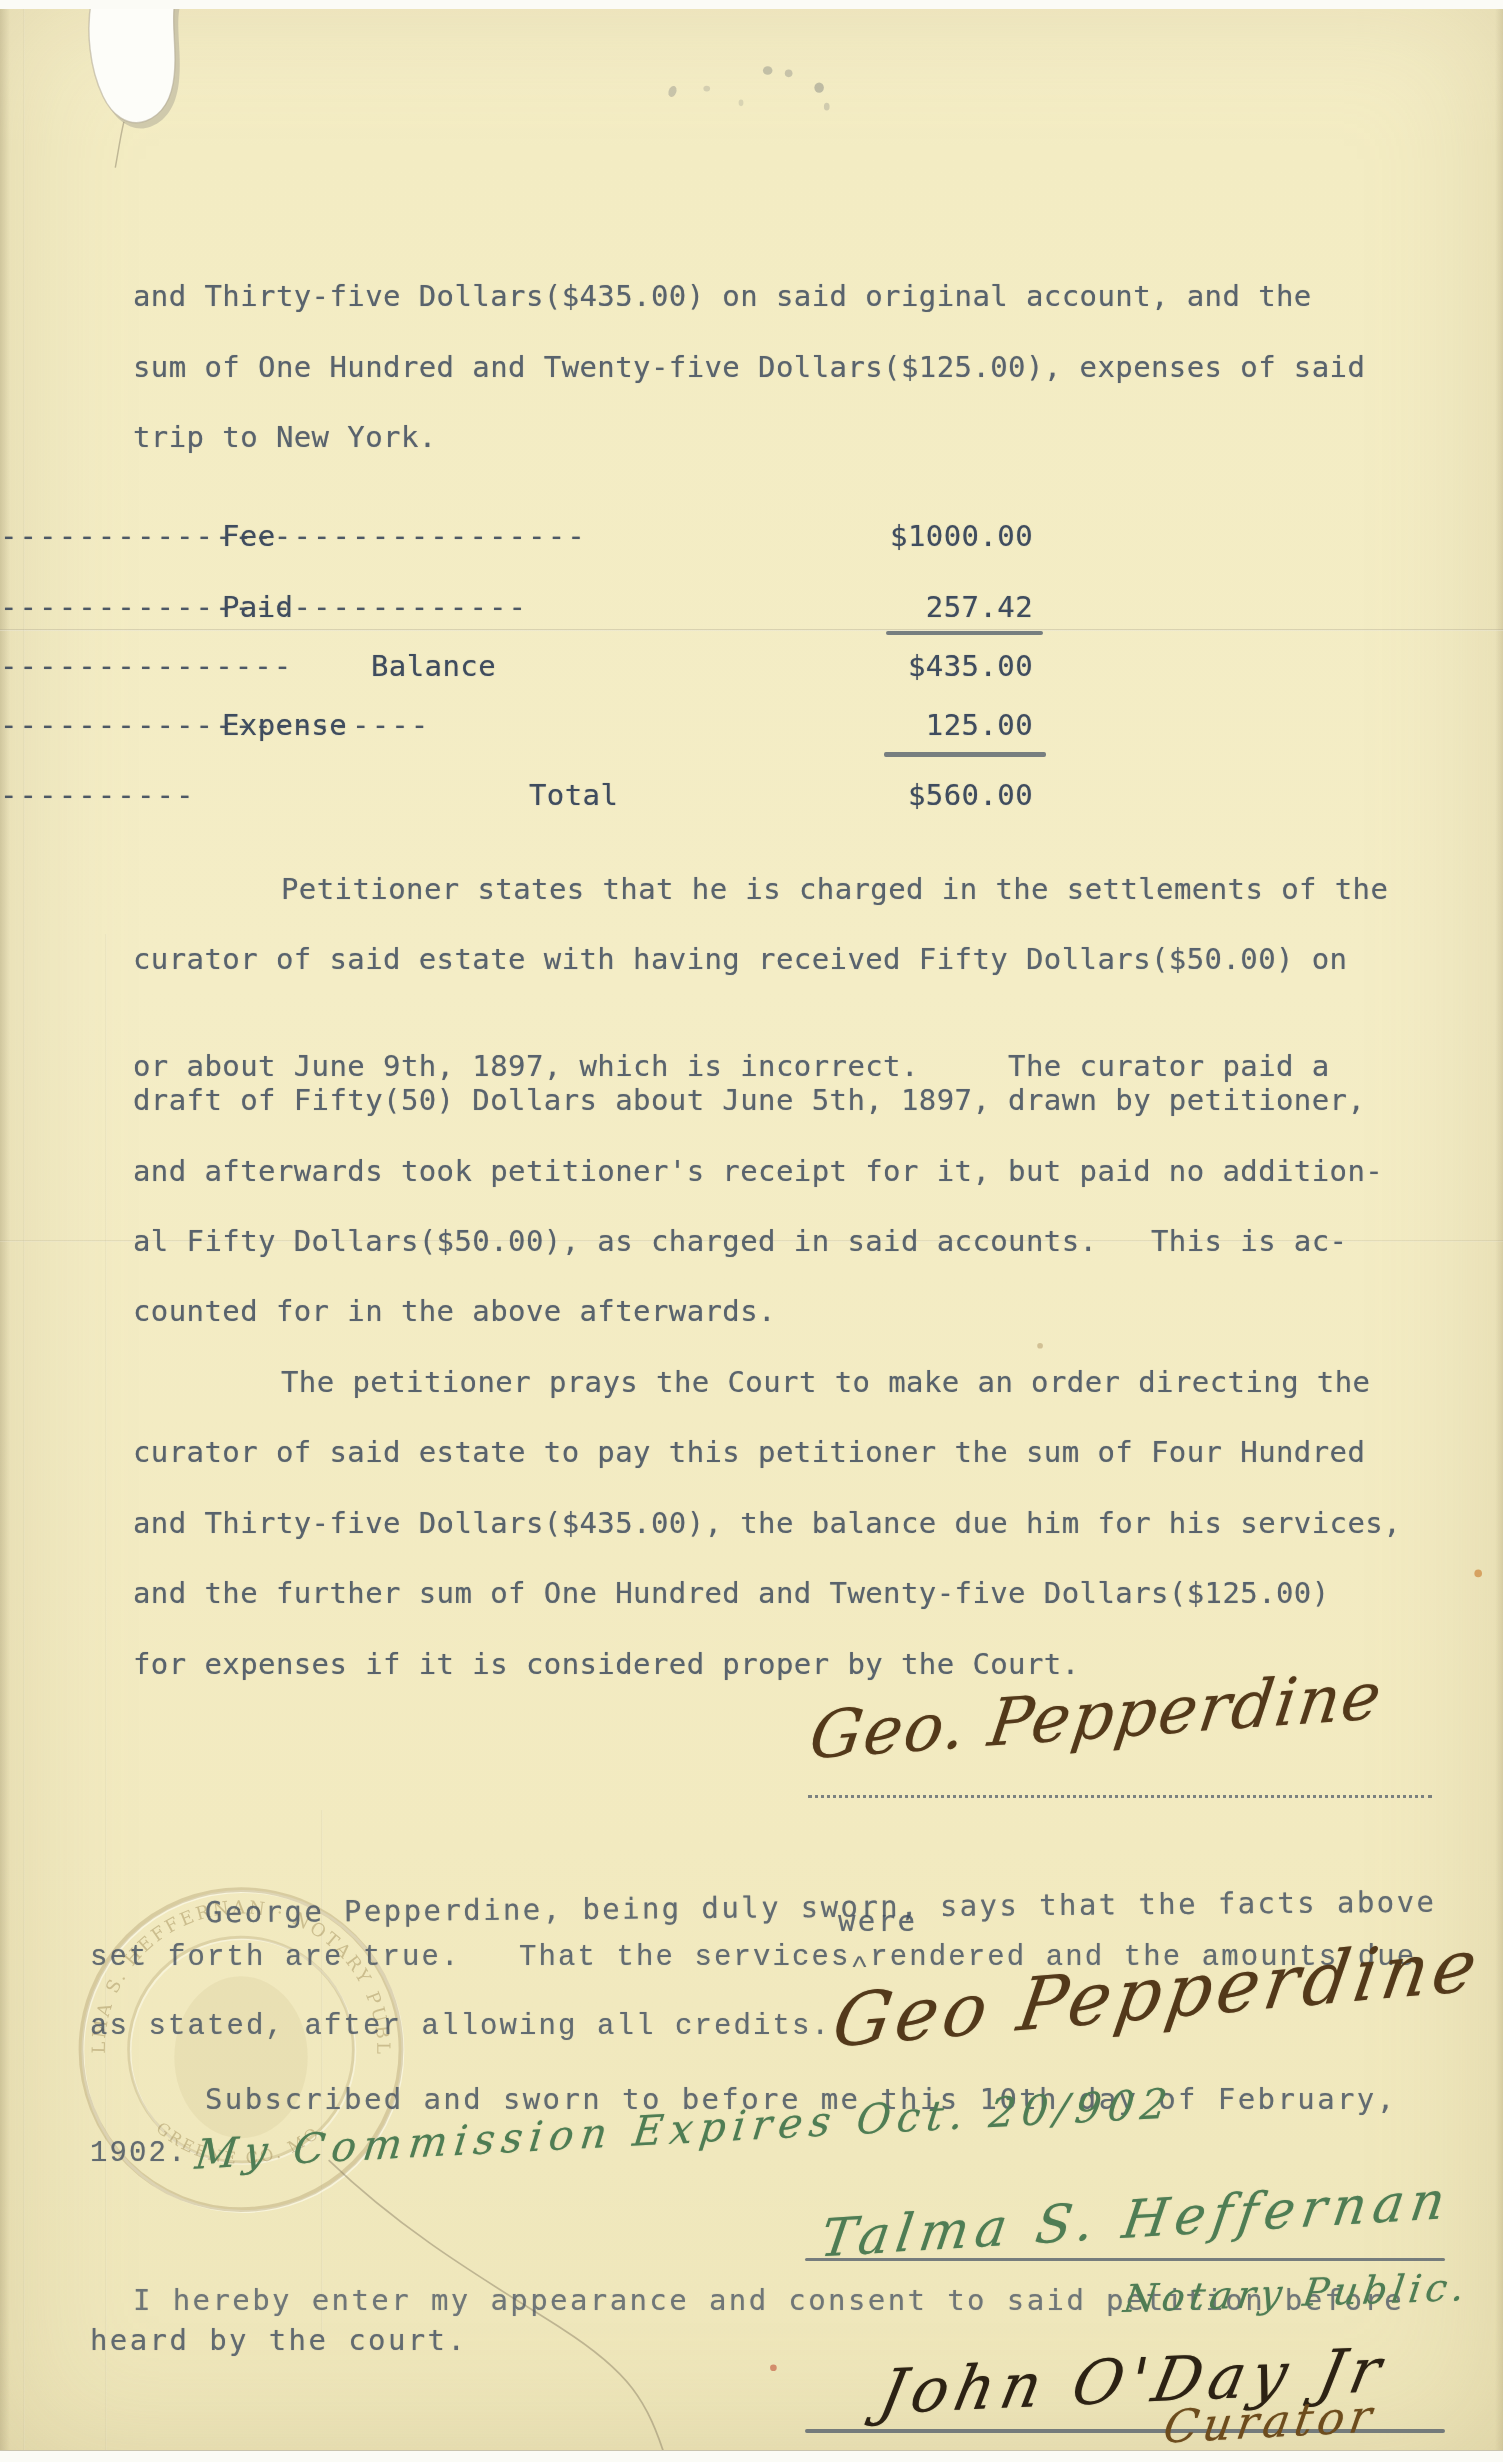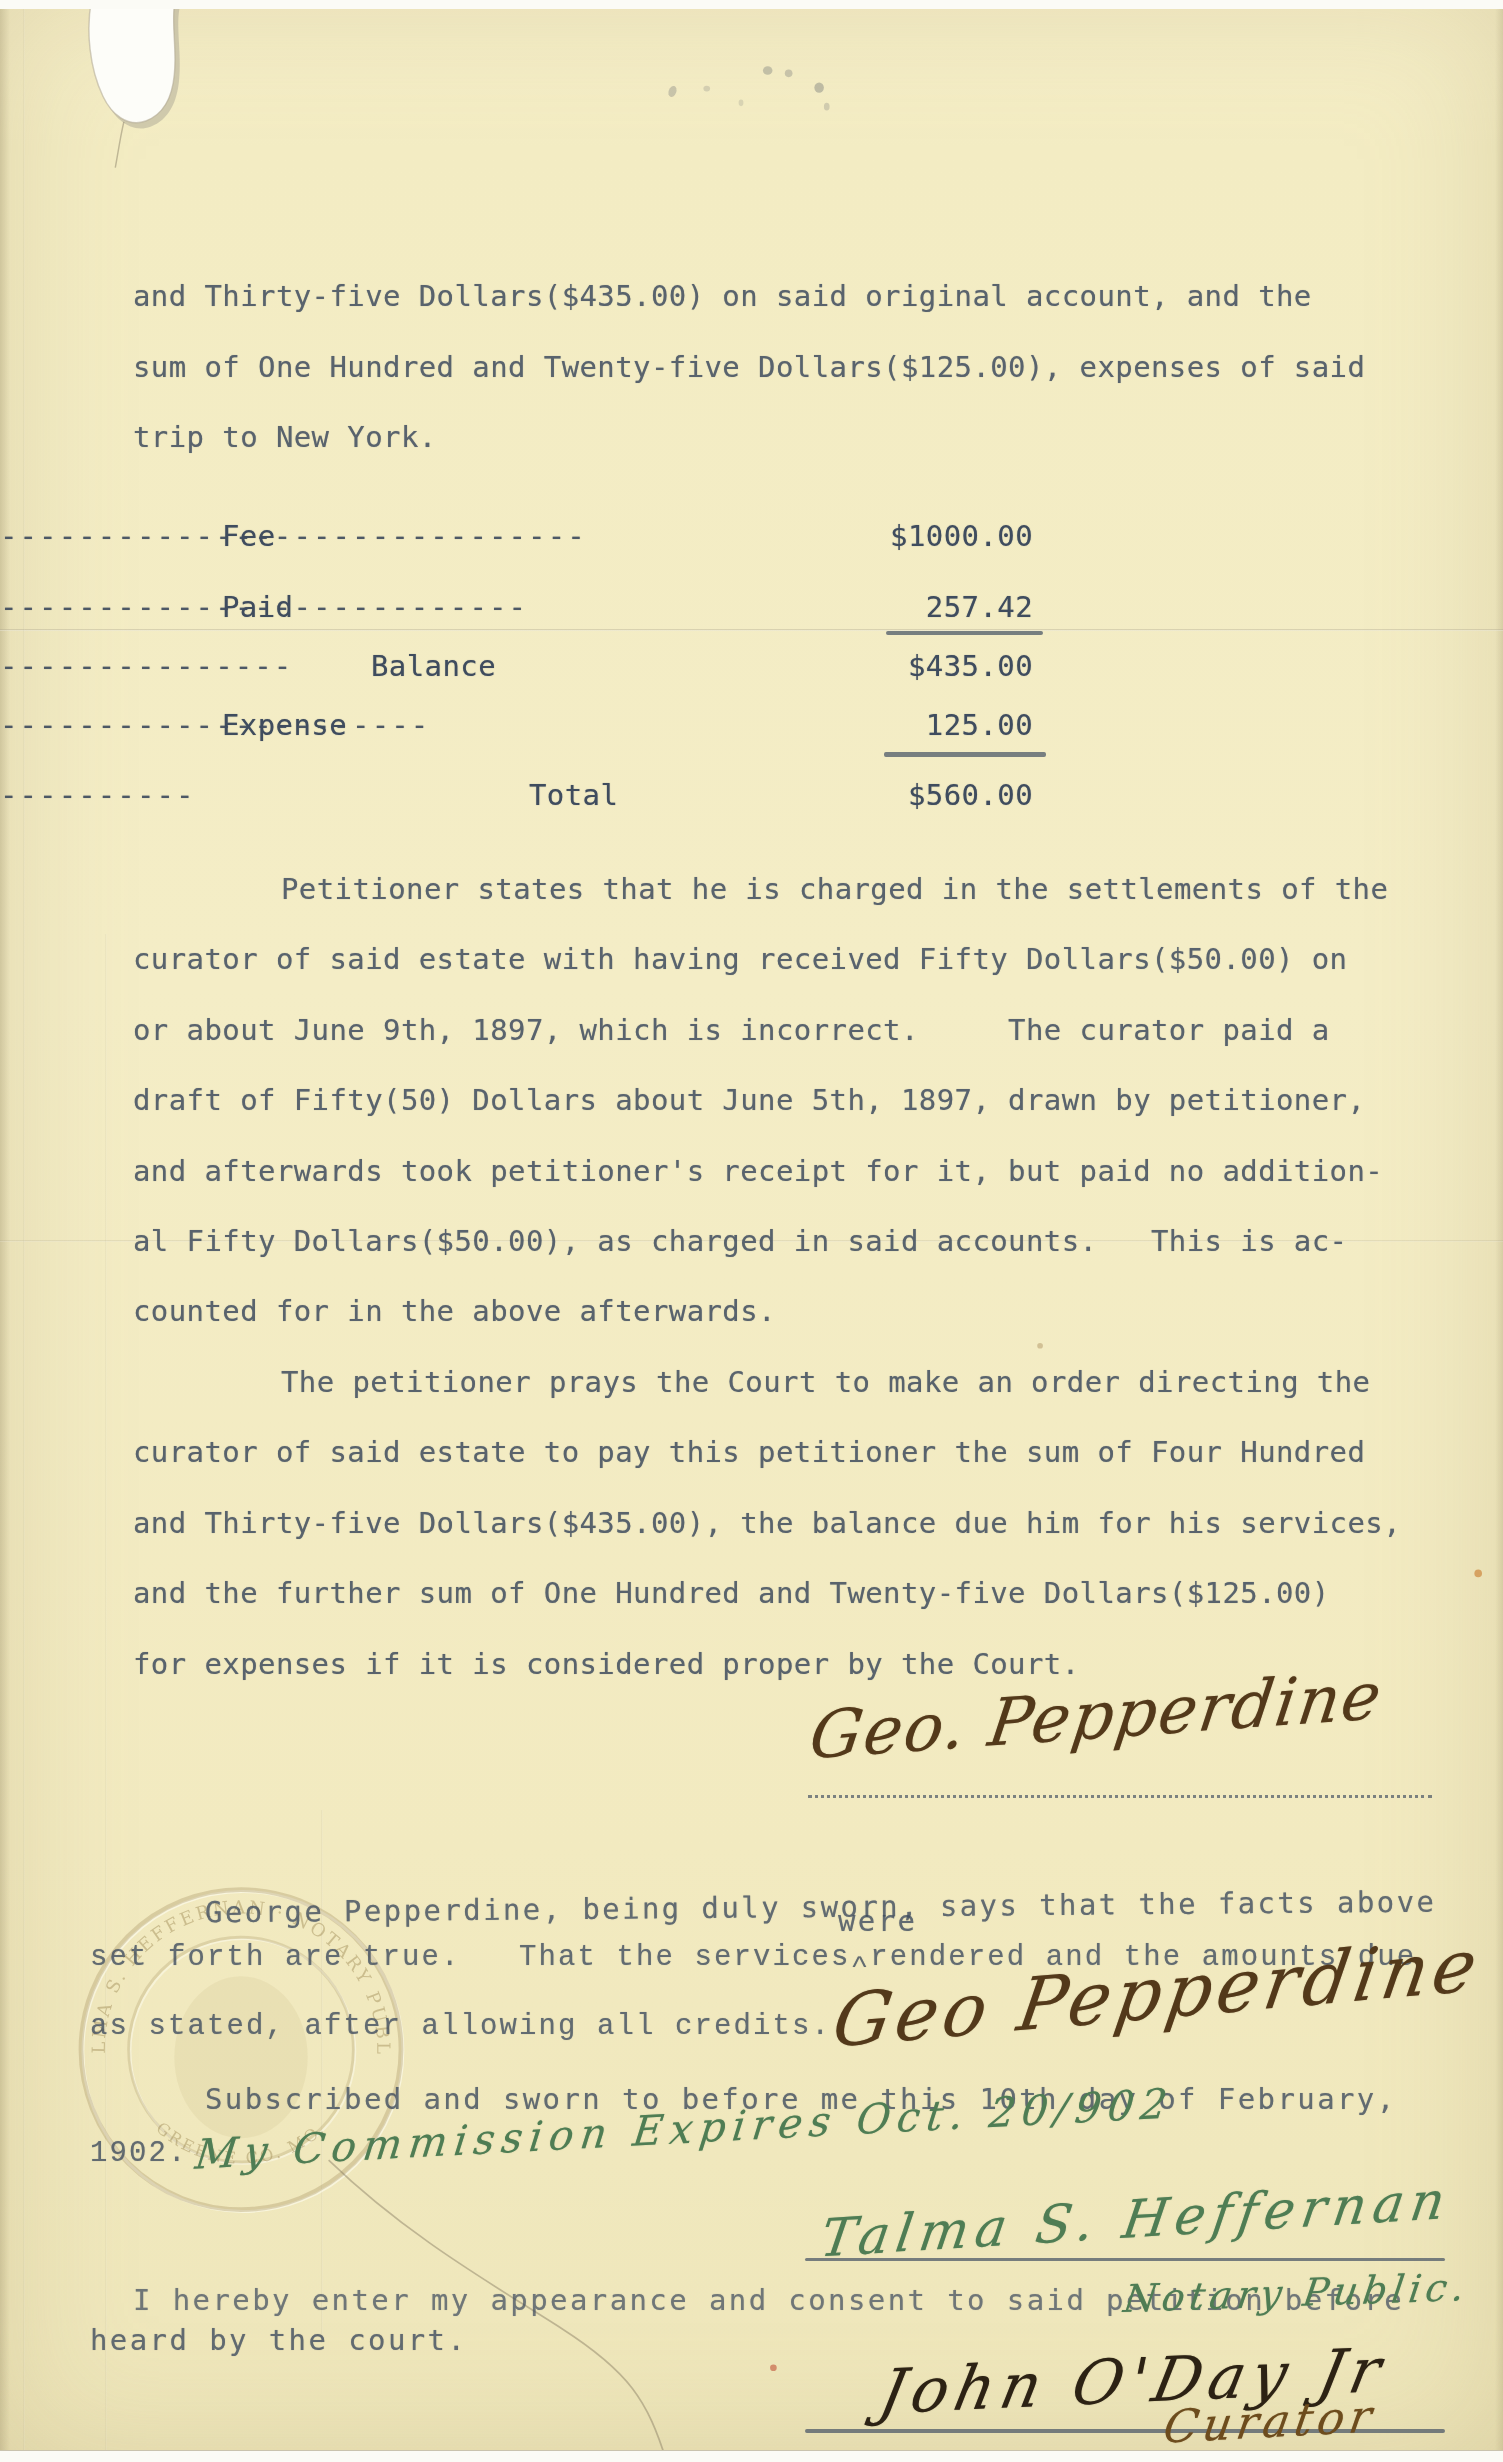--- a/index.html
+++ b/index.html
@@ -124,21 +124,21 @@
     <span class="tline tval">125.00</span>
   </div>
   <div class="uline" style="left:884px;top:752px;width:162px;height:4.8px"></div>
   <div class="trow" style="top:779px">
     <span style="margin-left:529px" class="tline lbl">Total</span><span class="tline dashes" style="position:static">----------</span>
     <span class="tline tval">$560.00</span>
   </div>
 
   <div class="tline op85" style="left:281px;top:873px">Petitioner states that he is charged in the settlements of the</div>
   <div class="tline op85" style="left:133px;top:943px">curator of said estate with having received Fifty Dollars($50.00) on</div>
-  <div class="tline op85" style="left:133px;top:1014px">or about June 9th, 1897, which is incorrect.     The curator paid a</div>
+  <div class="tline op85" style="left:133px;top:1050px">or about June 9th, 1897, which is incorrect.     The curator paid a</div>
   <div class="tline op85" style="left:133px;top:1084px">draft of Fifty(50) Dollars about June 5th, 1897, drawn by petitioner,</div>
   <div class="tline op85" style="left:133px;top:1155px">and afterwards took petitioner's receipt for it, but paid no addition-</div>
   <div class="tline op85" style="left:133px;top:1225px">al Fifty Dollars($50.00), as charged in said accounts.   This is ac-</div>
   <div class="tline op85" style="left:133px;top:1295px">counted for in the above afterwards.</div>
 
   <div class="tline op85" style="left:281px;top:1366px">The petitioner prays the Court to make an order directing the</div>
   <div class="tline op85" style="left:133px;top:1436px">curator of said estate to pay this petitioner the sum of Four Hundred</div>
   <div class="tline op85" style="left:133px;top:1507px">and Thirty-five Dollars($435.00), the balance due him for his services,</div>
   <div class="tline op85" style="left:133px;top:1577px">and the further sum of One Hundred and Twenty-five Dollars($125.00)</div>
   <div class="tline op85" style="left:133px;top:1648px">for expenses if it is considered proper by the Court.</div>

